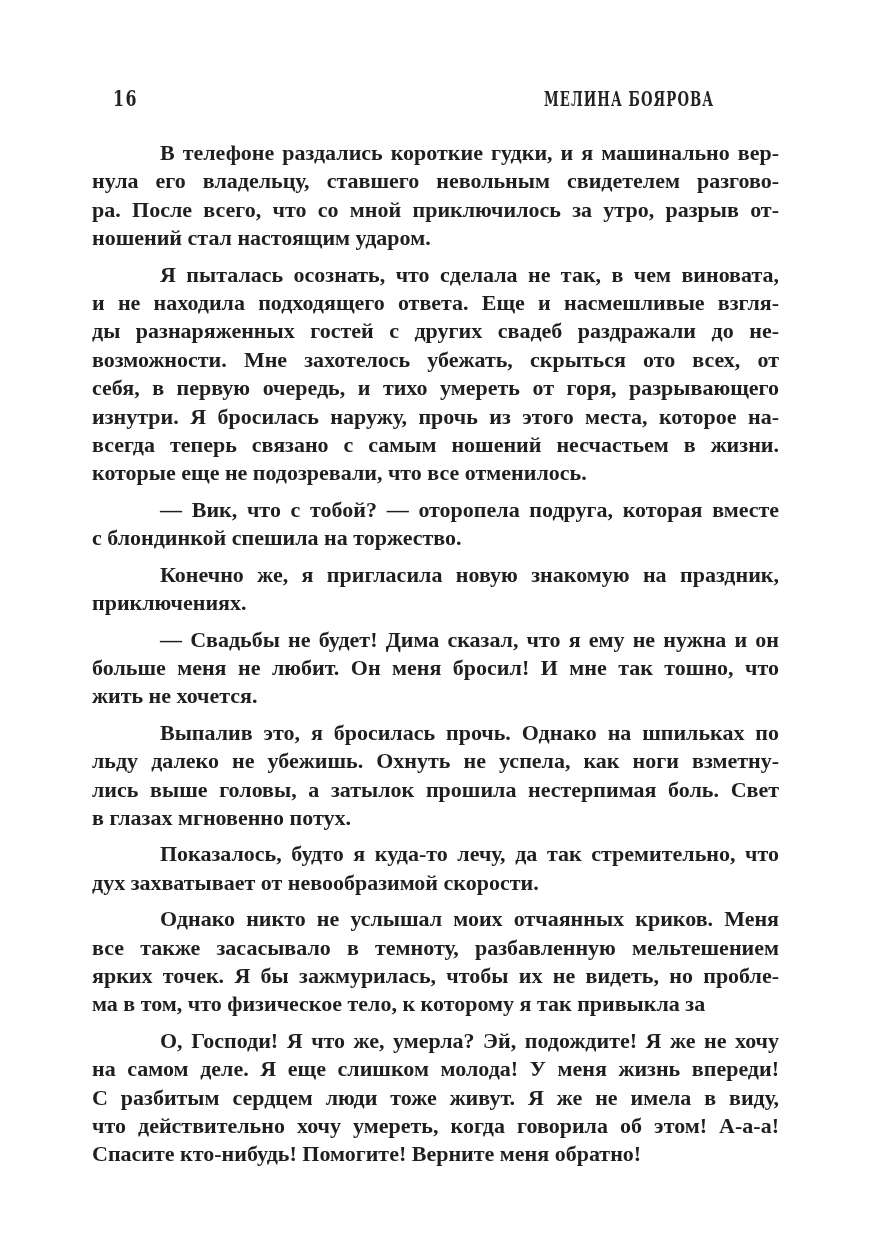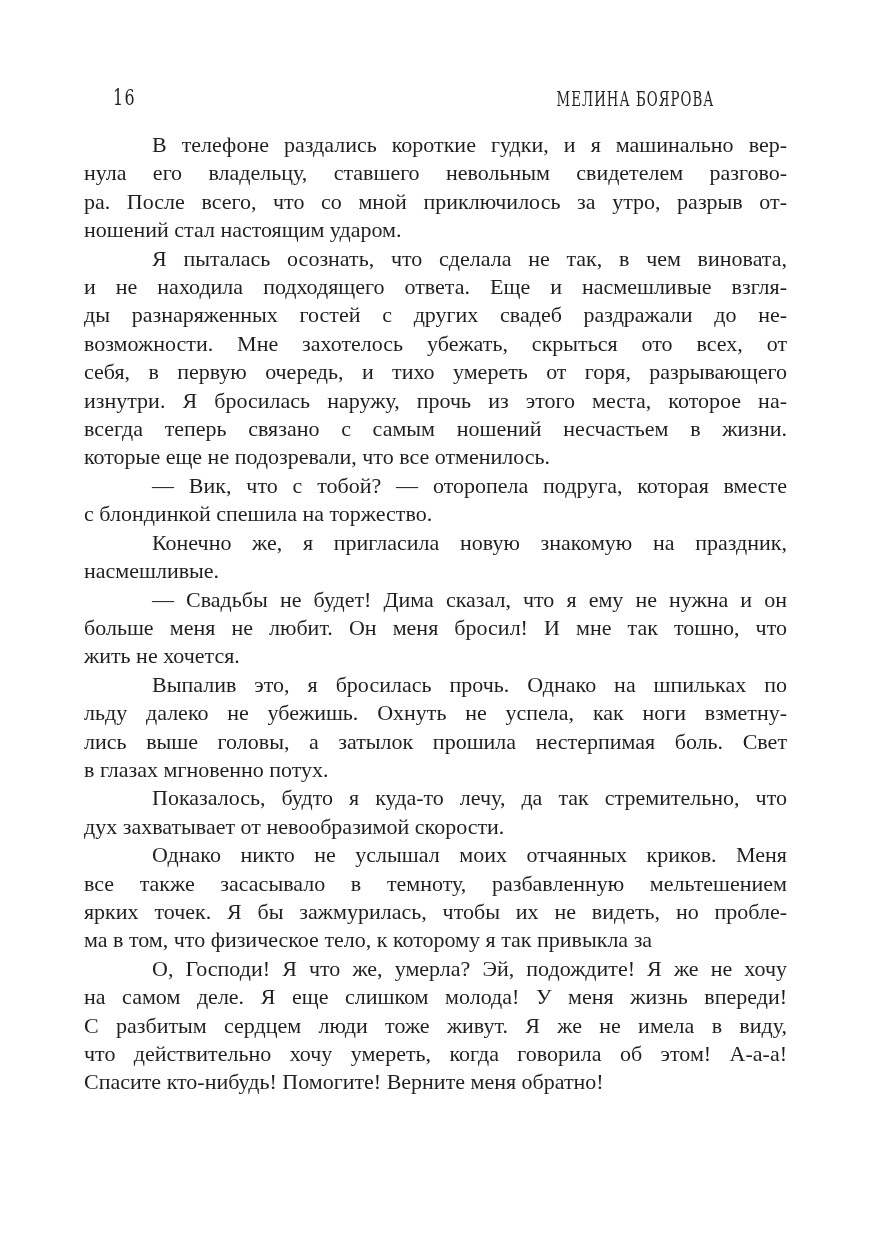--- a/index.html
+++ b/index.html
@@ -8,20 +8,21 @@
     background: #ffffff;
   }
   .page {
     position: relative;
     width: 834px;
     height: 1241px;
     background: #ffffff;
     overflow: hidden;
     font-family: "Liberation Serif", serif;
     color: #1f1f1f;
+    font-weight: bold;
   }
   
   .running-header {
     position: absolute;
     top: 86px;
     left: 0;
     right: 0;
     height: 26px;
   }
   .page-number {
@@ -56,21 +57,21 @@
   .text-block {
     position: absolute;
     left: 84px;
     top: 131px;
     width: 703px;
     font-size: 22px;
     line-height: 28.4px;
     color: #1f1f1f;
   }
   .paragraph {
-    margin: 0;
+    margin: 8px;
     padding: 0;
   }
   .line {
     text-align: justify;
     text-align-last: justify;
     white-space: normal;
   }
   .line.first {
     text-indent: 68px;
   }
@@ -103,21 +104,21 @@
         <div class="line">изнутри. Я бросилась наружу, прочь из этого места, которое на-</div>
         <div class="line">всегда теперь связано с самым ношений несчастьем в жизни.</div>
         <div class="line last">которые еще не подозревали, что все отменилось.</div>
       </div>
       <div class="paragraph">
         <div class="line first">— Вик, что с тобой? — оторопела подруга, которая вместе</div>
         <div class="line last">с блондинкой спешила на торжество.</div>
       </div>
       <div class="paragraph">
         <div class="line first">Конечно же, я пригласила новую знакомую на праздник,</div>
-        <div class="line last">насмешливые.</div>
+        <div class="line last">приключениях.</div>
       </div>
       <div class="paragraph">
         <div class="line first">— Свадьбы не будет! Дима сказал, что я ему не нужна и он</div>
         <div class="line">больше меня не любит. Он меня бросил! И мне так тошно, что</div>
         <div class="line last">жить не хочется.</div>
       </div>
       <div class="paragraph">
         <div class="line first">Выпалив это, я бросилась прочь. Однако на шпильках по</div>
         <div class="line">льду далеко не убежишь. Охнуть не успела, как ноги взметну-</div>
         <div class="line">лись выше головы, а затылок прошила нестерпимая боль. Свет</div>

